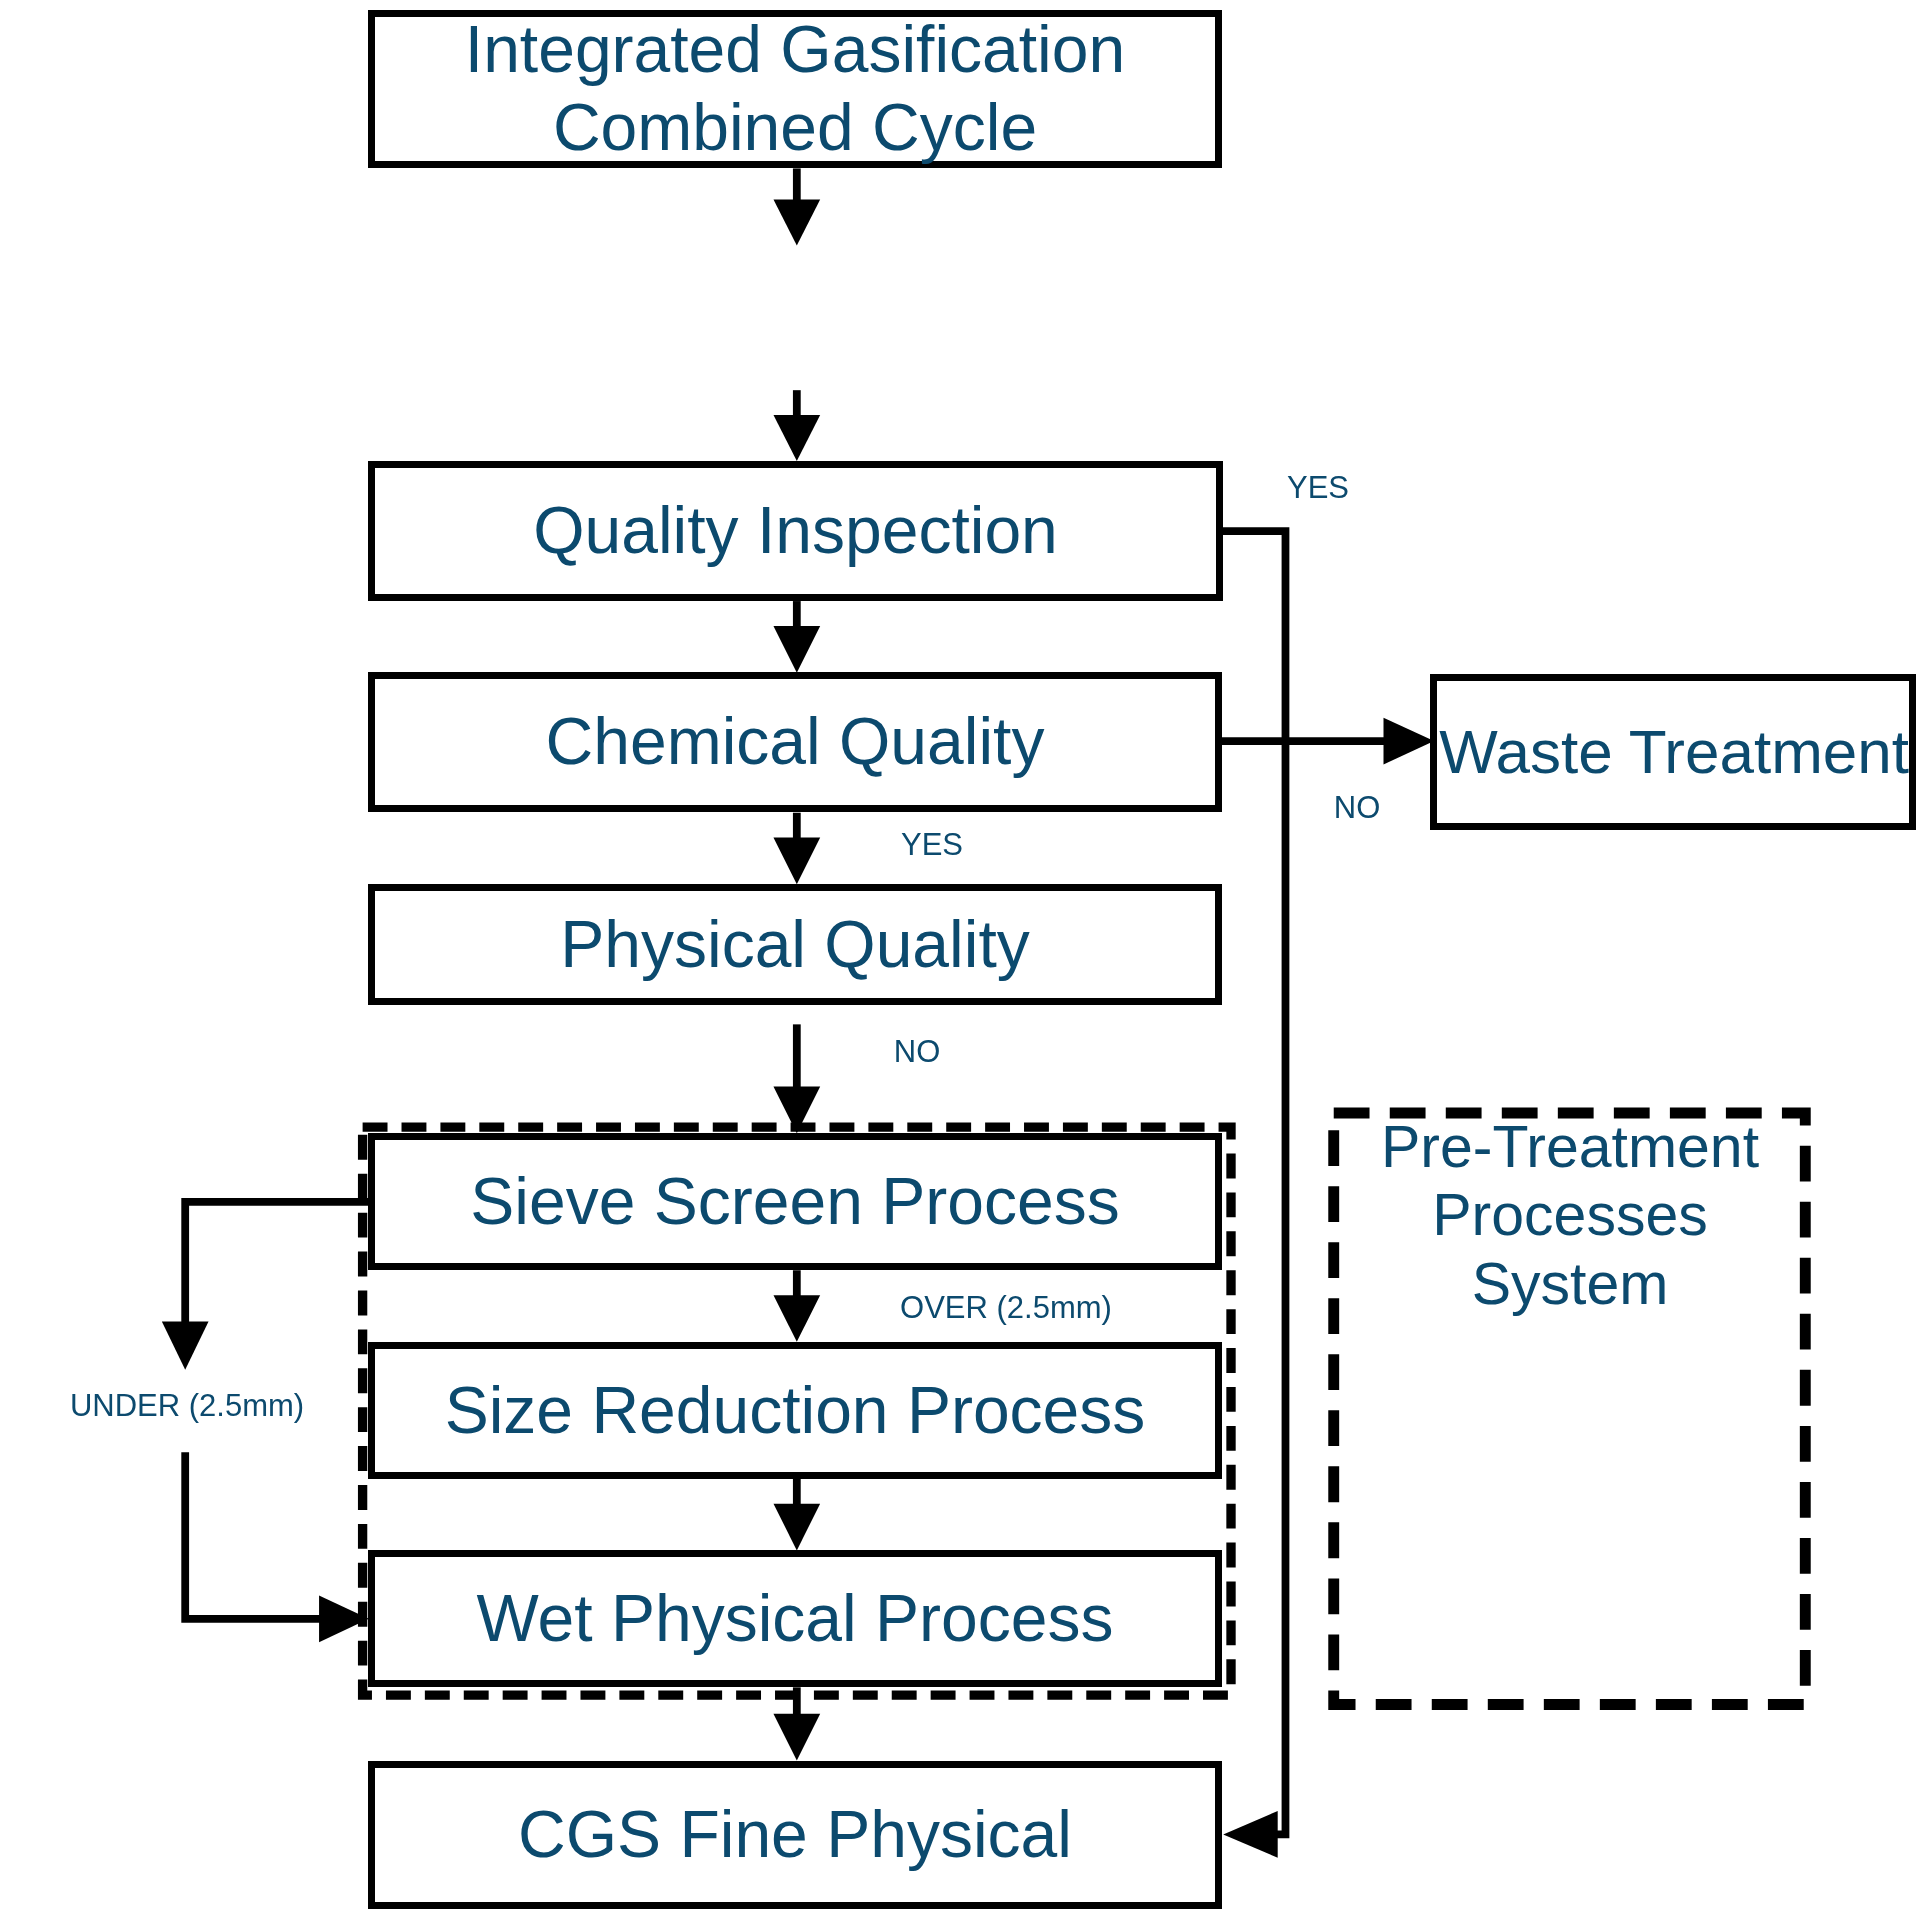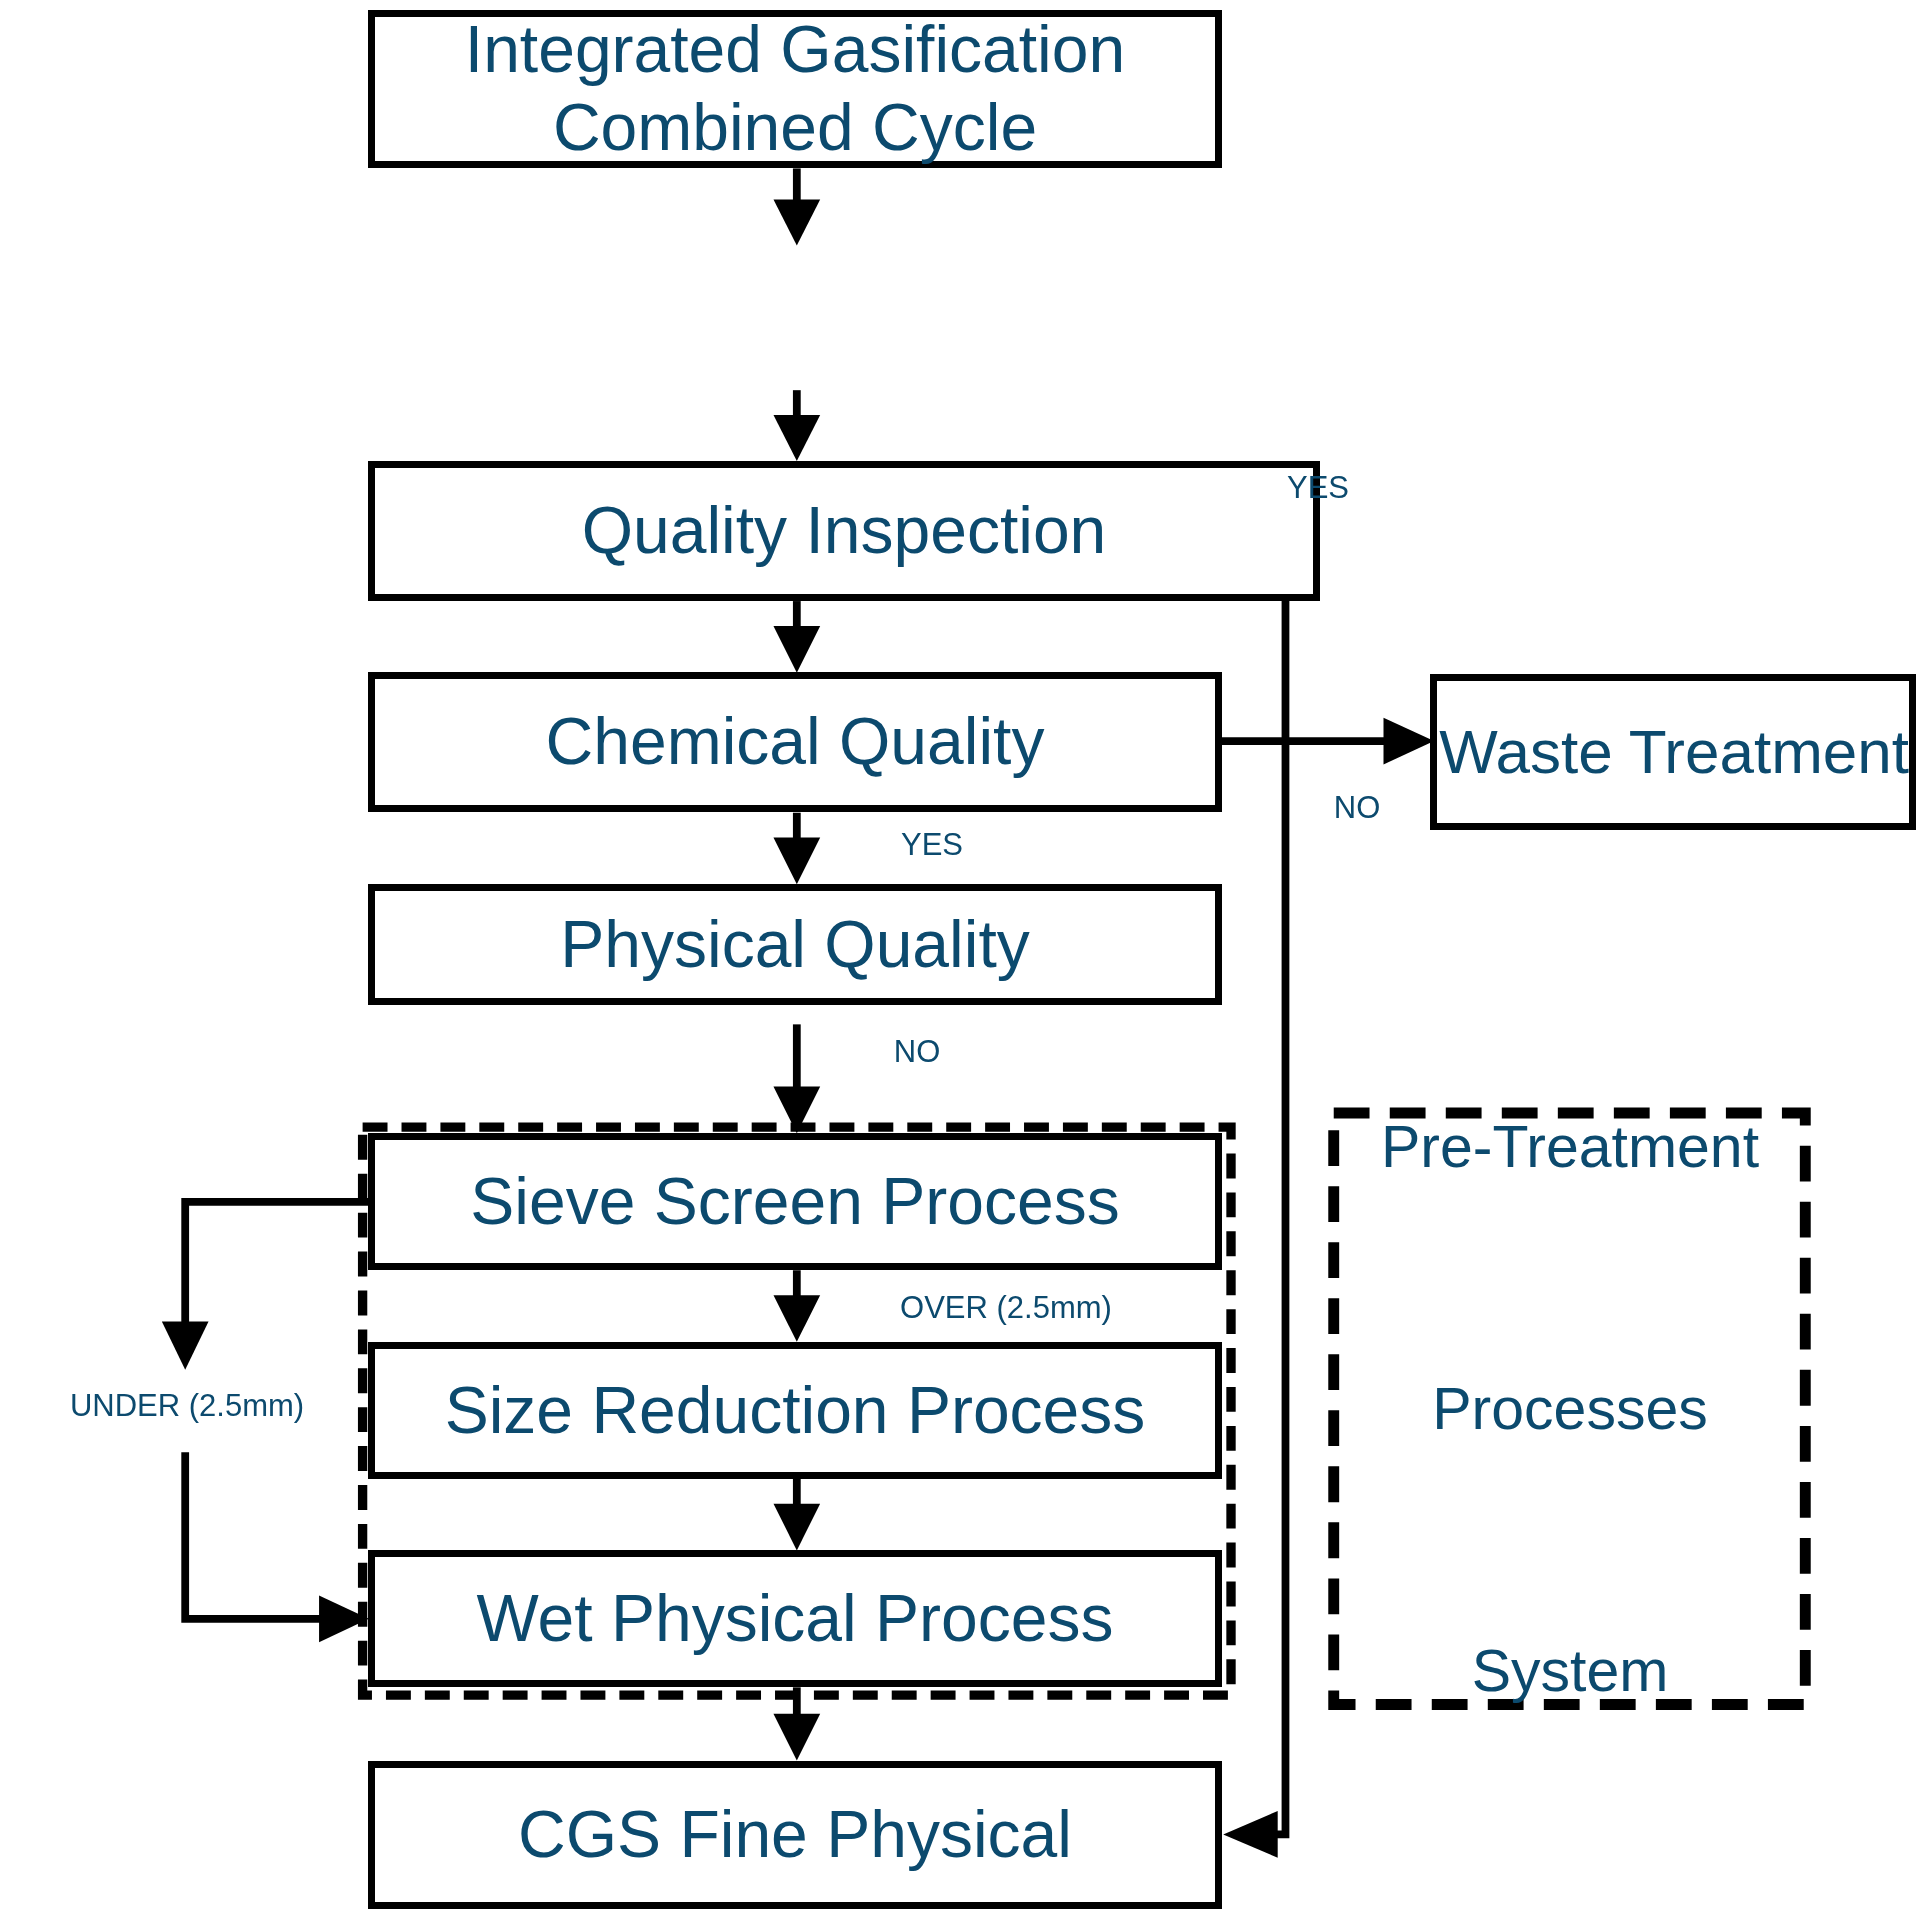--- a/index.html
+++ b/index.html
@@ -31,38 +31,38 @@
     flex-direction: column;
     align-items: center;
     justify-content: center;
     text-align: center;
     font-size: 66px;
     line-height: 1.18;
     white-space: nowrap;
   }
   .node-igcc      { left: 368px;  top: 10px;   width: 854px; height: 158px; }
   .node-slag      { left: 368px;  top: 245px;  width: 854px; height: 145px; }
-  .node-quality   { left: 368px;  top: 461px;  width: 952px; height: 140px; }
+  .node-quality   { left: 368px;  top: 461px;  width: 855px; height: 140px; }
   .node-chemical  { left: 368px;  top: 672px;  width: 854px; height: 140px; }
   .node-physical  { left: 368px;  top: 884px; width: 854px; height: 121px; }
   .node-sieve     { left: 368px;  top: 1133px; width: 854px; height: 137px; }
   .node-sizered   { left: 368px;  top: 1342px; width: 854px; height: 137px; }
   .node-wet       { left: 368px;  top: 1550px; width: 854px; height: 137px; }
   .node-cgs       { left: 368px;  top: 1761px; width: 854px; height: 148px; }
   .node-waste     { left: 1430px; top: 674px;  width: 486px;  height: 156px; font-size: 62px; align-items: flex-end; }
   .pretreat-label {
     position: absolute;
     left: 1334px;
     top: 1113px;
     width: 472px;
     height: 592px;
     display: flex;
     flex-direction: column;
     align-items: center;
-    justify-content: space-between;
+    justify-content: flex-start;
     text-align: center;
     font-size: 59px;
     line-height: 1.16;
     white-space: nowrap;
   }
   .edge-label {
     position: absolute;
     transform: translate(-50%, -50%);
     font-size: 31px;
     white-space: nowrap;

